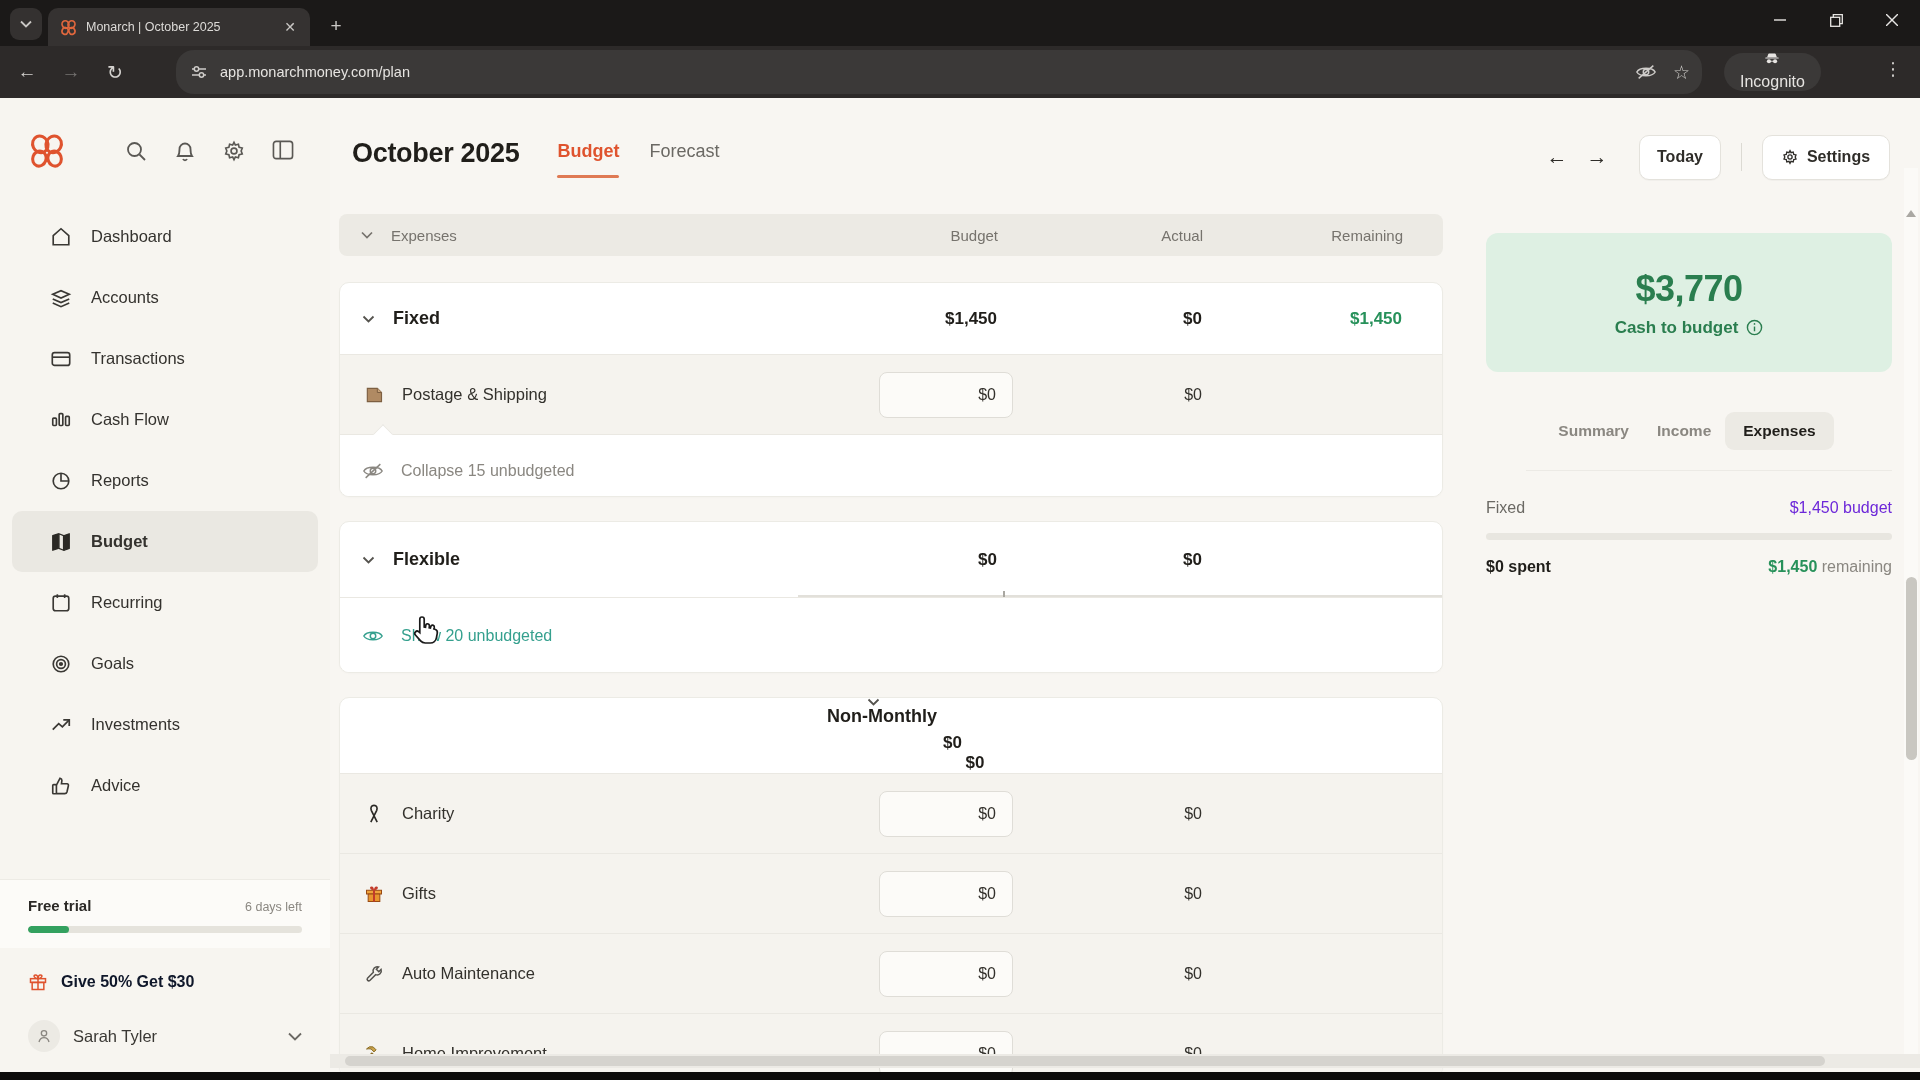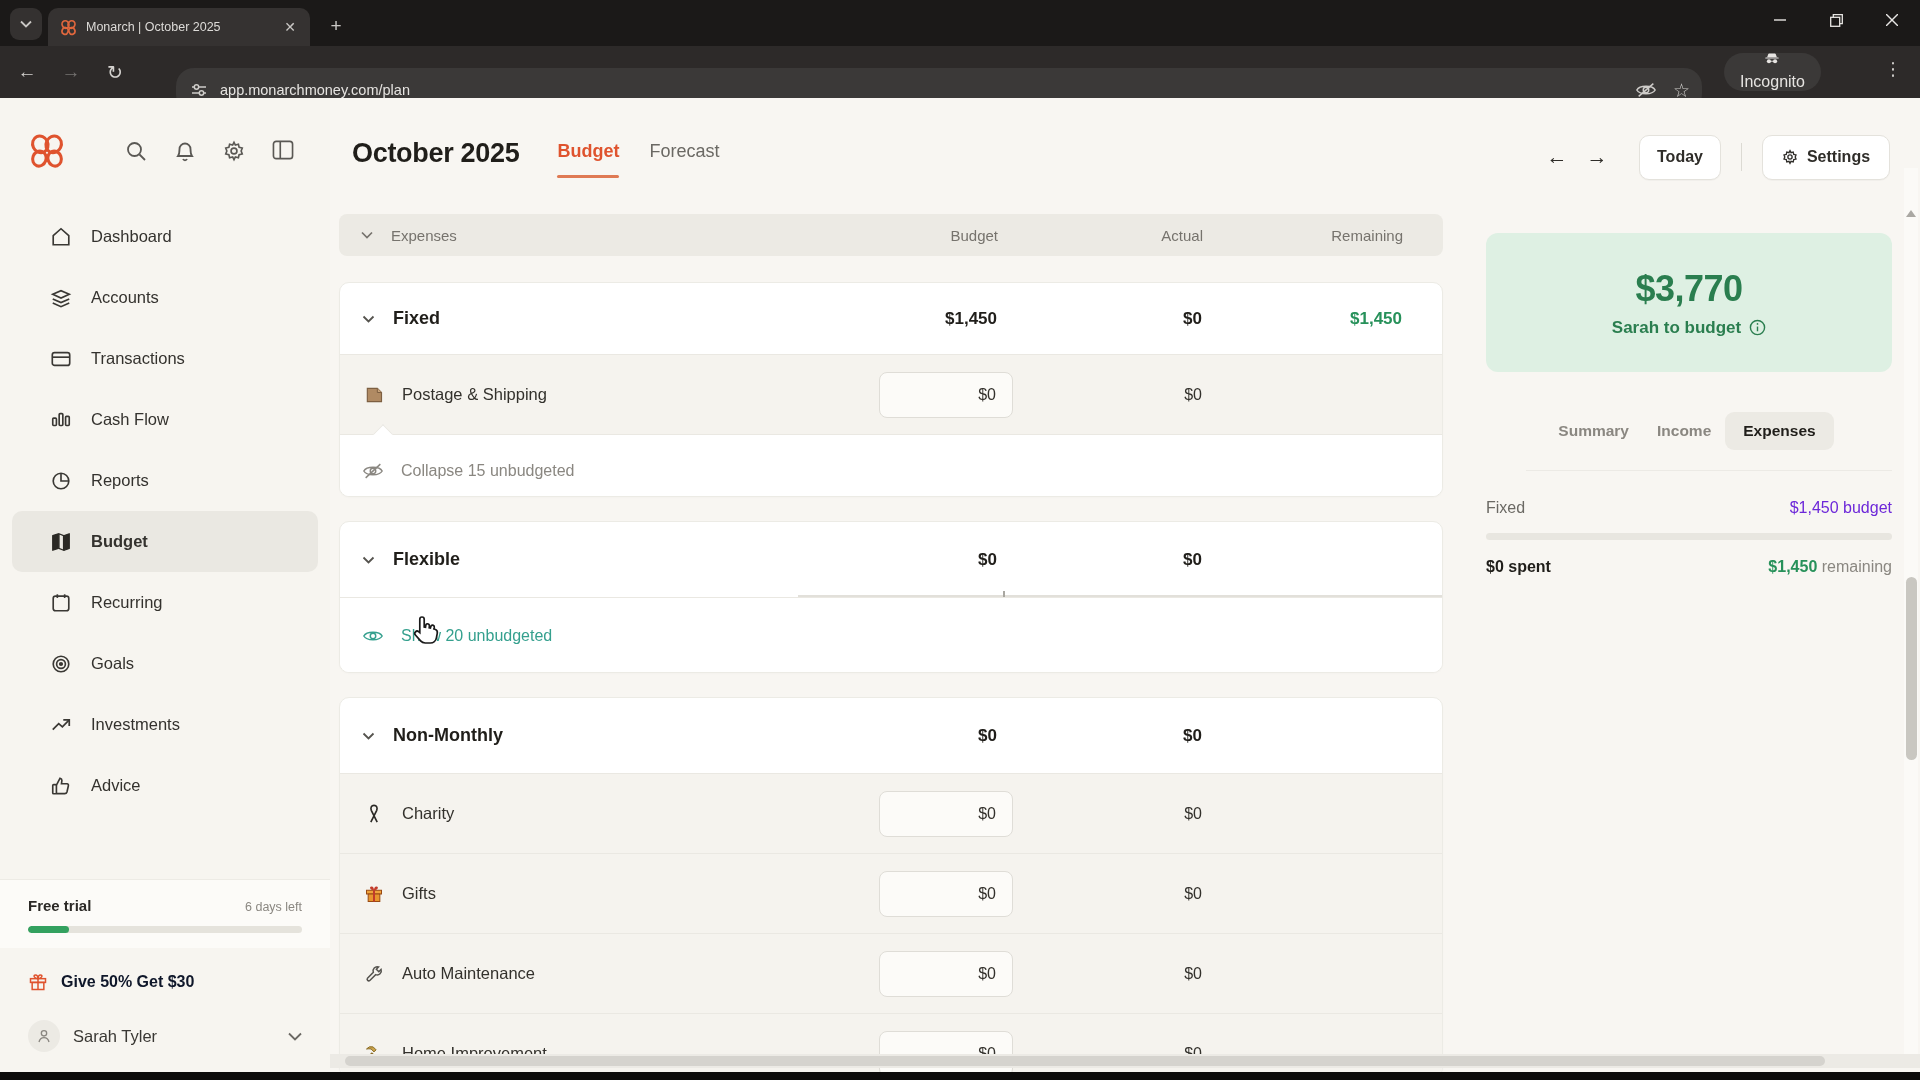--- a/index.html
+++ b/index.html
@@ -11,21 +11,21 @@
   .tab-dropdown { position:absolute; left:10px; top:8px; width:32px; height:32px; border-radius:9px; background:#343130; display:flex; align-items:center; justify-content:center; }
   .tab { position:absolute; left:48px; top:8px; width:262px; height:38px; background:#353231; border-radius:10px 10px 0 0; display:flex; align-items:center; padding:0 10px 0 12px; }
   .tab-title { color:#dddbd8; font-size:12.5px; flex:1; margin-left:9px; white-space:nowrap; overflow:hidden; }
   .tab-close { color:#c9c7c4; font-size:14px; width:20px; height:20px; display:flex; align-items:center; justify-content:center; border-radius:50%; }
   .newtab-btn { position:absolute; left:322px; top:12px; width:28px; height:28px; color:#c9c7c4; font-size:19px; display:flex; align-items:center; justify-content:center; }
   .win-controls { position:absolute; right:0; top:0; height:40px; display:flex; }
   .win-btn { width:56px; height:40px; display:flex; align-items:center; justify-content:center; color:#e8e6e3; }
   .toolbar { position:absolute; left:0; top:46px; width:1920px; height:52px; background:#2d2a29; display:flex; align-items:center; }
   .nav-ic { width:34px; height:34px; display:flex; align-items:center; justify-content:center; color:#d5d3d0; font-size:19px; margin-left:10px; border-radius:50%; }
   .nav-ic.dim { color:#767472; }
-  .urlbar { position:absolute; left:176px; top:22px; width:1526px; height:44px; background:#3b3938; border-radius:18px; display:flex; align-items:center; padding:0 12px 0 14px; }
+  .urlbar { position:absolute; left:176px; top:4px; width:1526px; height:44px; background:#3b3938; border-radius:18px; display:flex; align-items:center; padding:0 12px 0 14px; }
   .url-text { color:#e6e4e1; font-size:14.5px; margin-left:12px; flex:1; }
   .url-right { display:flex; align-items:center; gap:16px; color:#cfcdca; }
   .incog { position:absolute; left:1724px; top:7px; height:38px; background:#3b3938; border-radius:19px; display:flex; align-items:center; padding:0 16px; gap:9px; color:#e6e4e1; font-size:16px;flex-direction:column; }
   .menu-dots { position:absolute; left:1884px; top:12px; color:#d5d3d0; font-size:18px; }
 
   
   .app { position:absolute; left:0; top:98px; width:1920px; height:974px; background:#f8f6f2; display:flex; }
   .bottom-strip { position:absolute; left:0; top:1072px; width:1920px; height:8px; background:#0c0b0a; }
 
   
@@ -477,21 +477,21 @@
                 <path d="M2 9 C5 3.5 19 3.5 22 9 C19 14.5 5 14.5 2 9 Z"></path>
                 <circle cx="12" cy="9" r="3"></circle>
               </g>
             </svg>
         </span>
         <span class="note-text teal">Show 20 unbudgeted</span>
       </div>
     </div>
 
     <div class="card" style="top:599px; height:380px;">
-      <div class="trow sec-head" style="height:75px;">
+      <div class="trow sec-head" style="height:75px;flex-direction:column;">
         <span class="chev">
             <svg width="13" height="8" viewBox="0 0 12 8">
               <polyline points="1,1.5 6,6.5 11,1.5" fill="none" stroke="#55534e" stroke-width="1.8"></polyline>
             </svg>
           </span>
         <span class="sec-name">Non-Monthly</span>
         <span class="num-col sec-val">$0</span>
         <span class="num-col actual sec-val">$0</span>
         <span class="num-col remaining"></span>
       </div>
@@ -557,21 +557,21 @@
           </span>
         <span class="num-col actual cat-val">$0</span>
         <span class="num-col remaining"></span>
       </div>
     </div>
 
     <div class="rpanel">
       <div class="green-card">
         <div class="green-amount">$3,770</div>
         <div class="green-label">
-          <span>Sarah to budget</span>
+          <span>Cash to budget</span>
           <svg width="17" height="17" viewBox="0 0 18 18">
               <g fill="none" stroke="#2a7e4f" stroke-width="1.5">
                 <circle cx="9" cy="9" r="7.5"></circle>
                 <line x1="9" y1="8" x2="9" y2="13"></line>
                 <circle cx="9" cy="5.2" r="0.9" fill="#2a7e4f" stroke="none"></circle>
               </g>
             </svg>
         </div>
       </div>
       <div class="rtabs">

